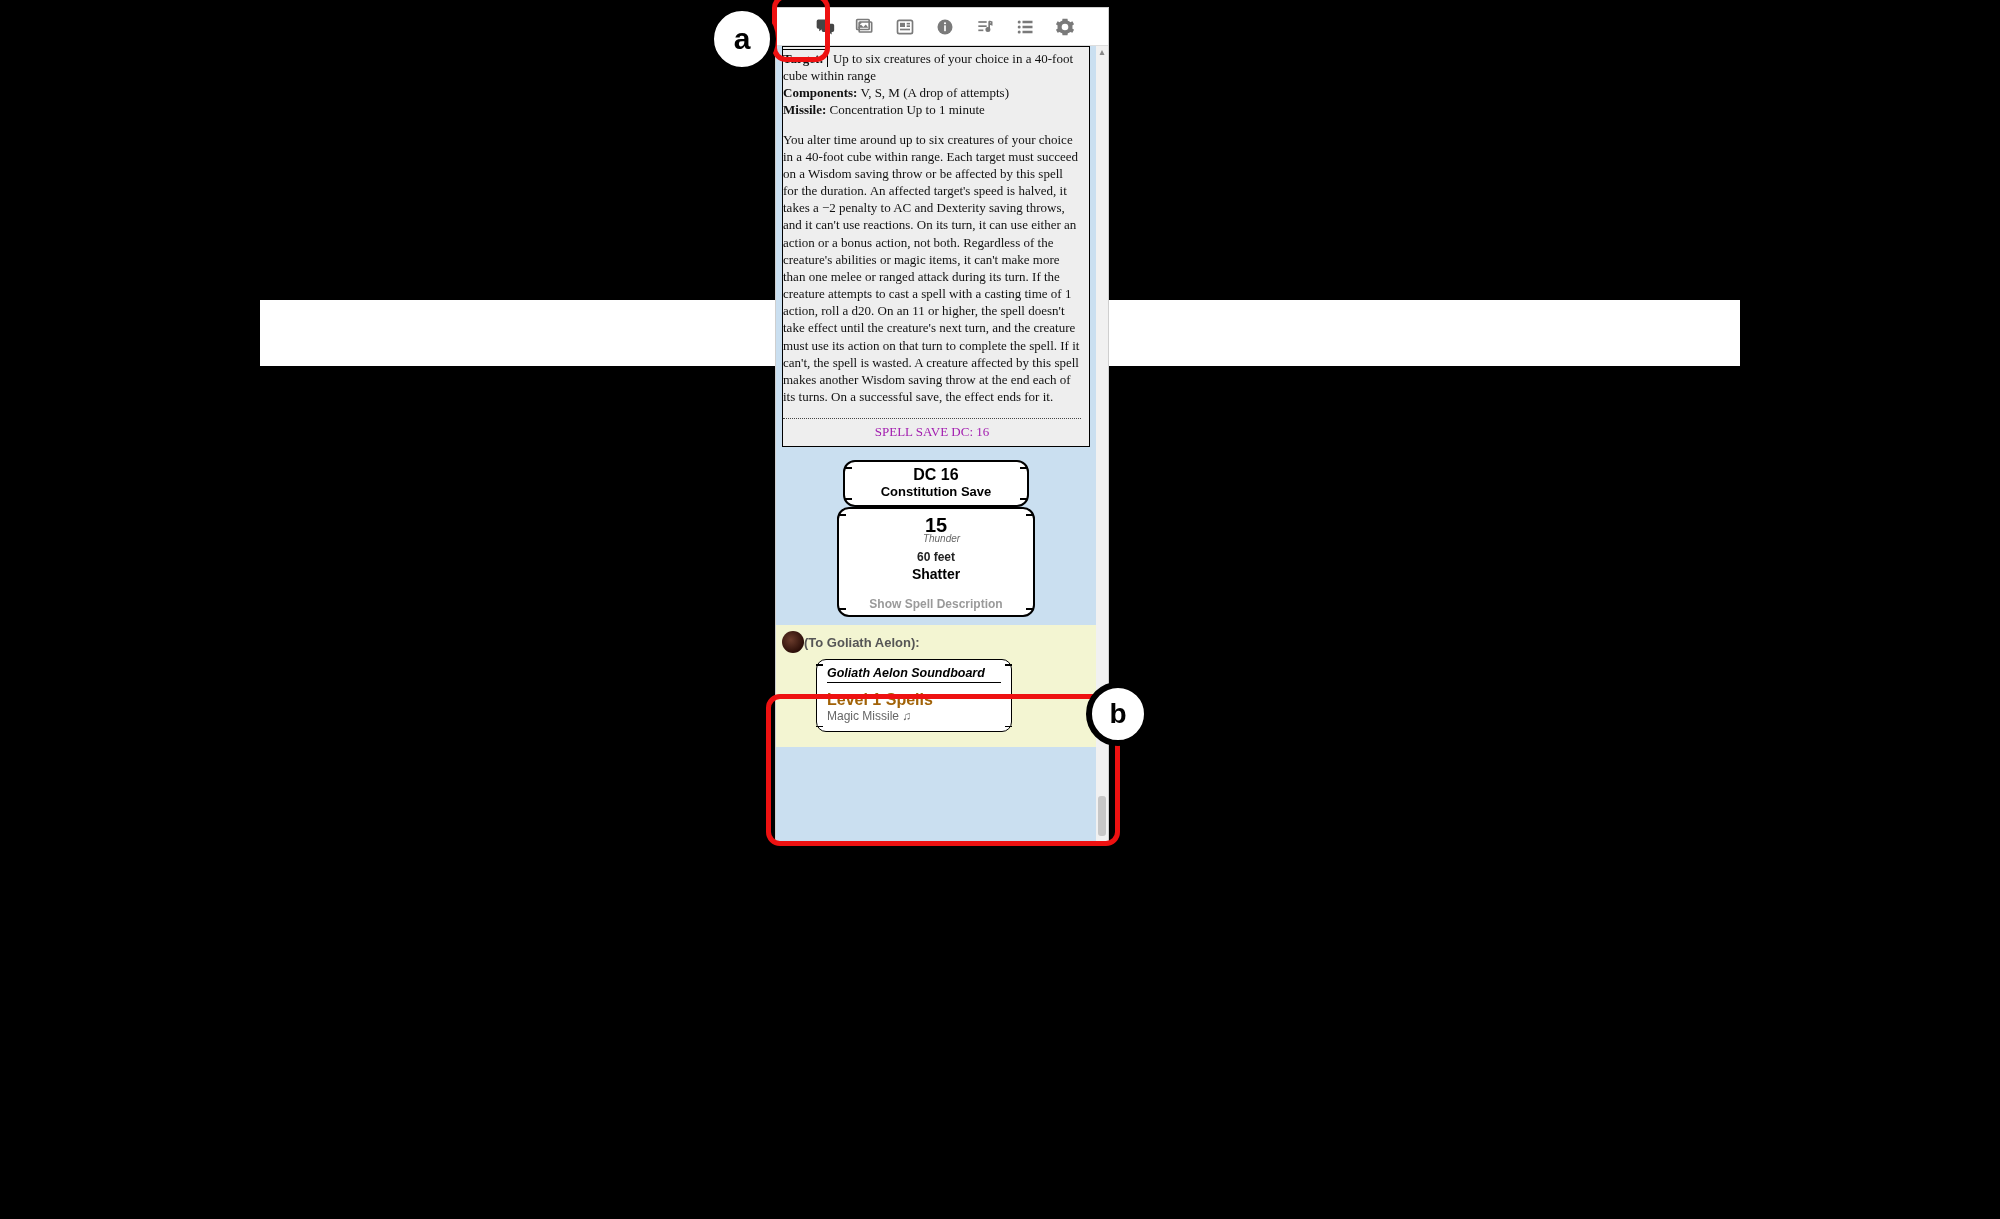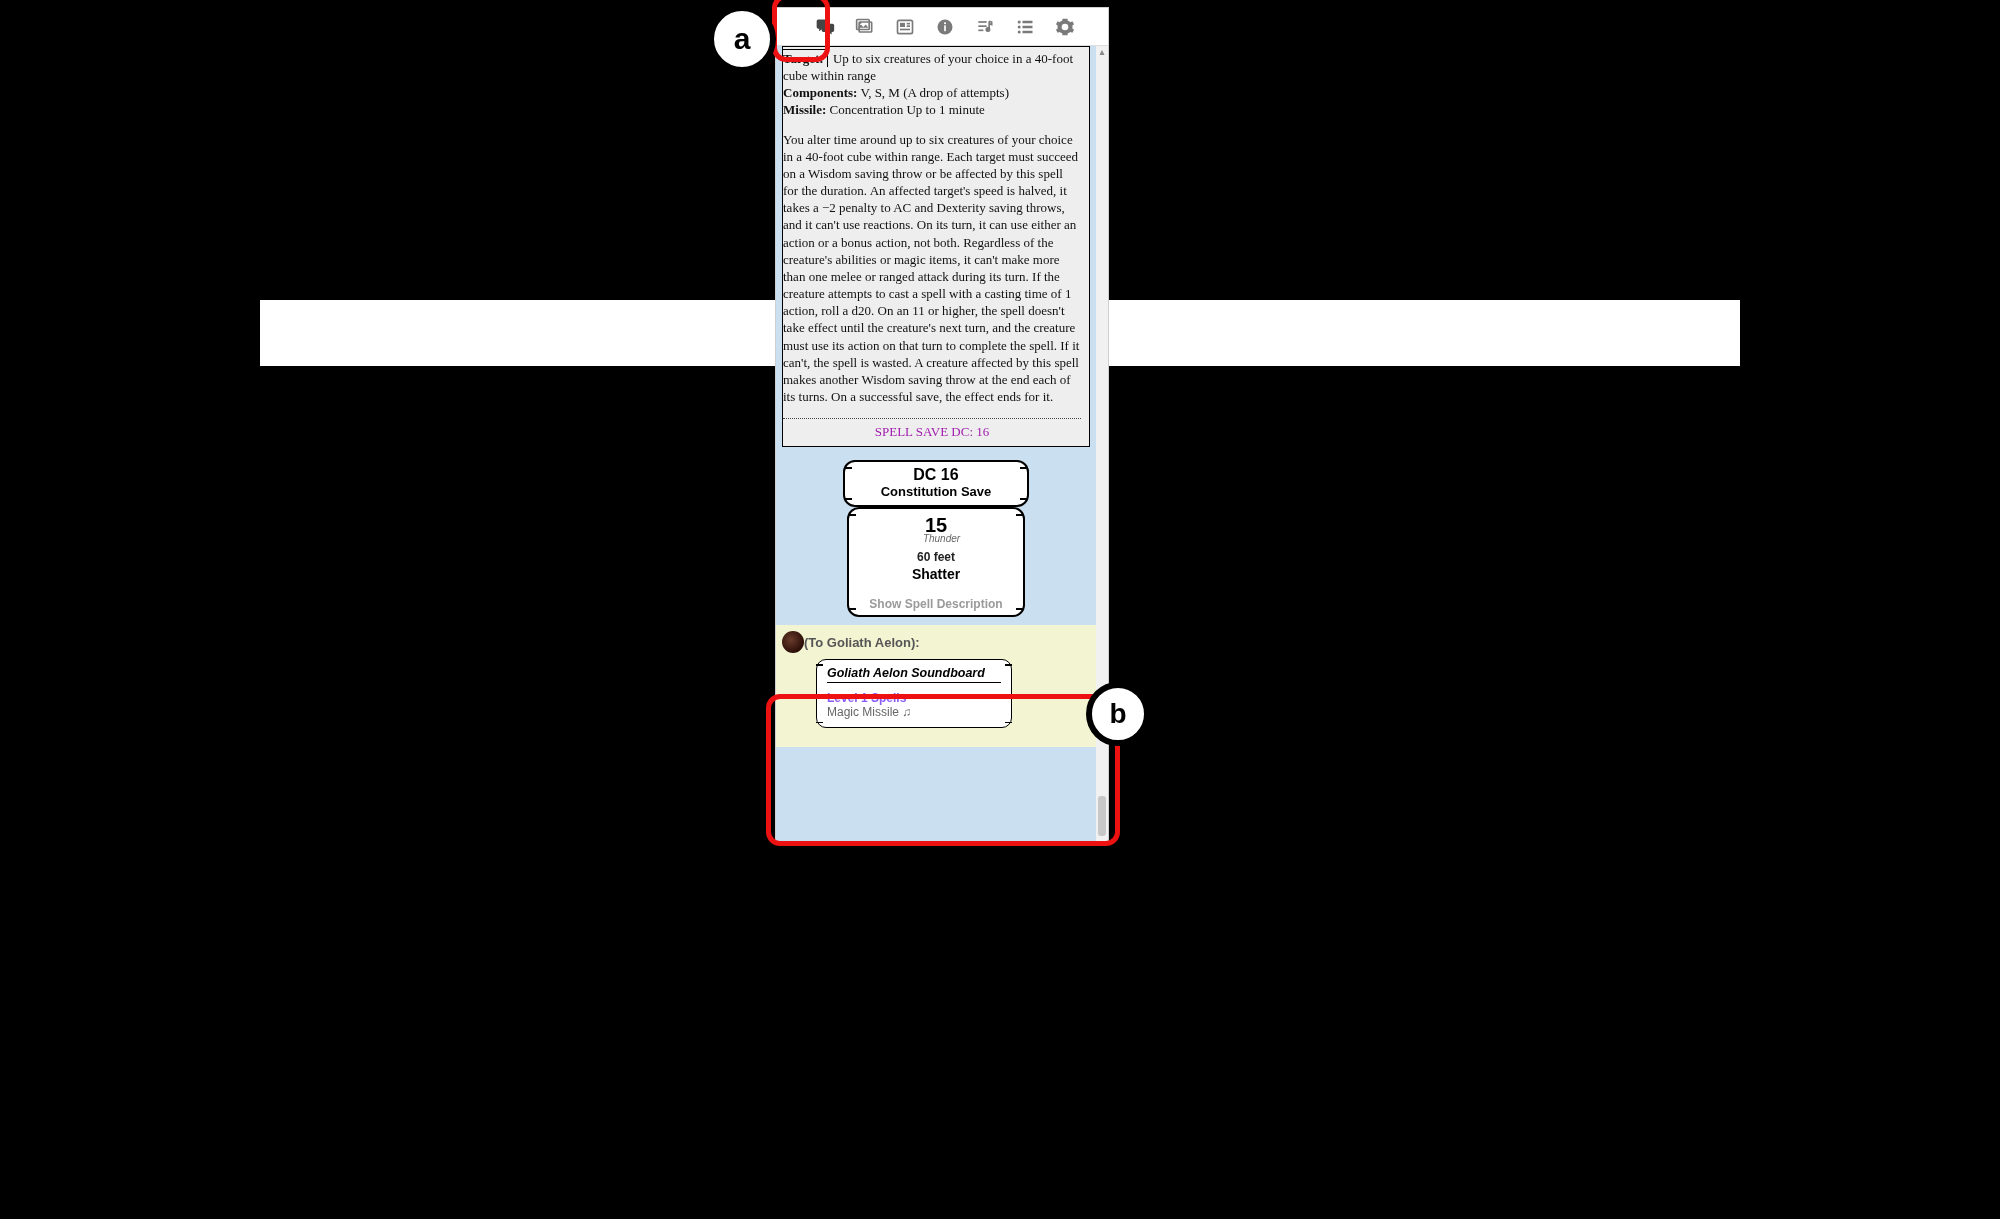--- a/index.html
+++ b/index.html
@@ -150,21 +150,21 @@
     font-size: 16px;
     padding-top: 4px;
   }
   .rollcard .save {
     font-family: Arial, sans-serif;
     font-weight: bold;
     font-size: 13px;
     padding-bottom: 6px;
   }
   .rollcard2 {
-    width: 178px;
+    width: 198px;
     margin: 0 auto 8px auto;
     background: #fff;
     border: 2px solid #000;
     border-radius: 12px;
     position: relative;
     text-align: center;
     box-sizing: border-box;
     padding: 4px 0 4px 0;
   }
   .rollcard2 .big {
@@ -251,22 +251,22 @@
     font-size: 12.5px;
   }
   .soundboard hr {
     border: none;
     border-top: 1px solid #000;
     margin: 2px 0 8px 0;
   }
   .soundboard .section {
     font-family: Arial, sans-serif;
     font-weight: bold;
-    font-size: 12px;
-    color: #8b5cf6;
+    font-size: 16px;
+    color: #a16207;
   }
   .soundboard .item {
     font-family: Arial, sans-serif;
     font-size: 12px;
     color: #666;
   }
   .soundboard .nTL, .soundboard .nTR, .soundboard .nBL, .soundboard .nBR {
     position: absolute;
     width: 7px; height: 1.6px;
     background: #000;

